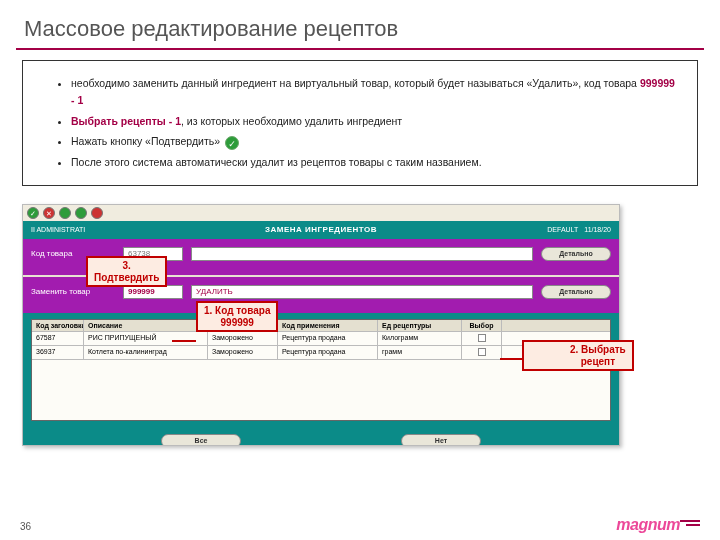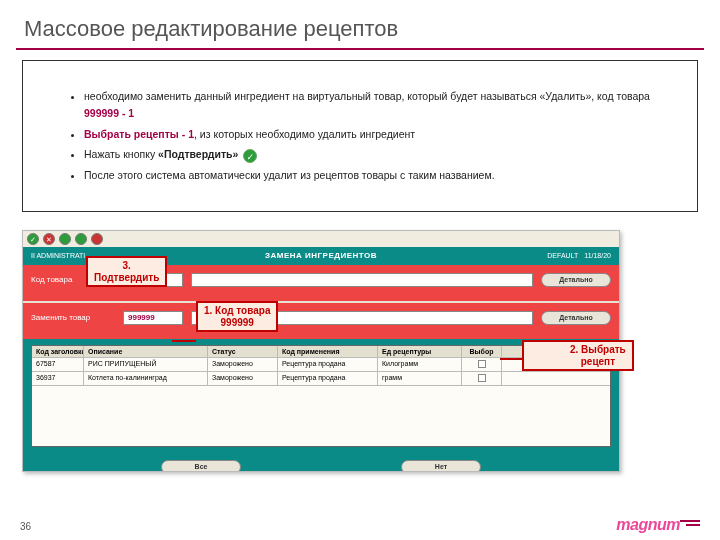--- a/index.html
+++ b/index.html
@@ -25,24 +25,24 @@
   }
   .instructions-box {
     margin: 0 22px 8px 22px;
     border: 1px solid #333;
     padding: 10px 16px 10px 40px;
     font-size: 10.5px;
     color: #222;
     line-height: 1.6;
   }
   .instructions-box .intro { margin-bottom: 6px; margin-left: -20px;}
-  .instructions-box ul { margin: 17px; padding: 0; list-style: disc; padding-left: 4px;}
+  .instructions-box ul { margin: 4px; padding: 0; list-style: disc; padding-left: 4px;}
   .instructions-box li { margin: 4px 0; }
   .accent-red { color: #a30046; font-weight: bold; }
-  .bold { font-weight: bold; }
+  .bold { font-weight: normal; }
   .confirm-icon {
     display: inline-block;
     width: 14px; height: 14px;
     border-radius: 50%;
     background: #2d9c3a;
     color: #fff;
     font-size: 9px;
     text-align: center;
     line-height: 14px;
     vertical-align: middle;
@@ -87,21 +87,21 @@
     font-size: 8px;
     display: flex;
     align-items: center;
     padding: 0 8px;
     justify-content: space-between;
   }
   .app-header .htitle { flex: 1; text-align: center; font-weight: bold; letter-spacing: .5px;}
   .app-header .hleft, .app-header .hright { width: 120px; font-size: 7px; display:flex; gap:6px;}
   .app-header .hright { justify-content:flex-end; }
   .form-area {
-    background: #ef4444;
+    background: #a21caf;
     padding: 8px;
   }
   .form-row {
     display: flex;
     align-items: center;
     gap: 8px;
     margin-bottom: 6px;
   }
   .form-label {
     width: 84px;

